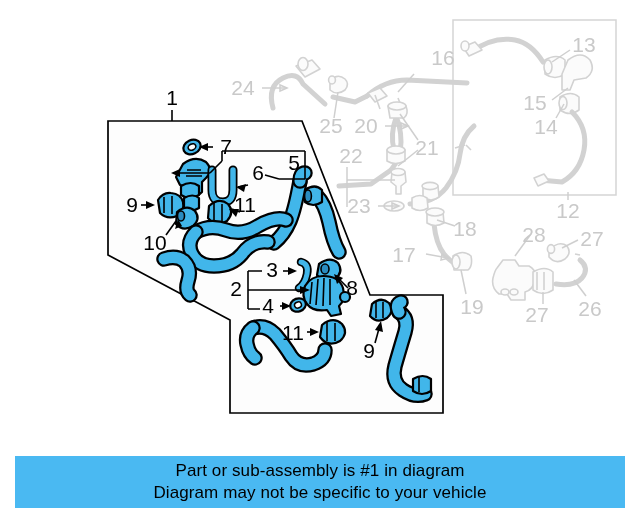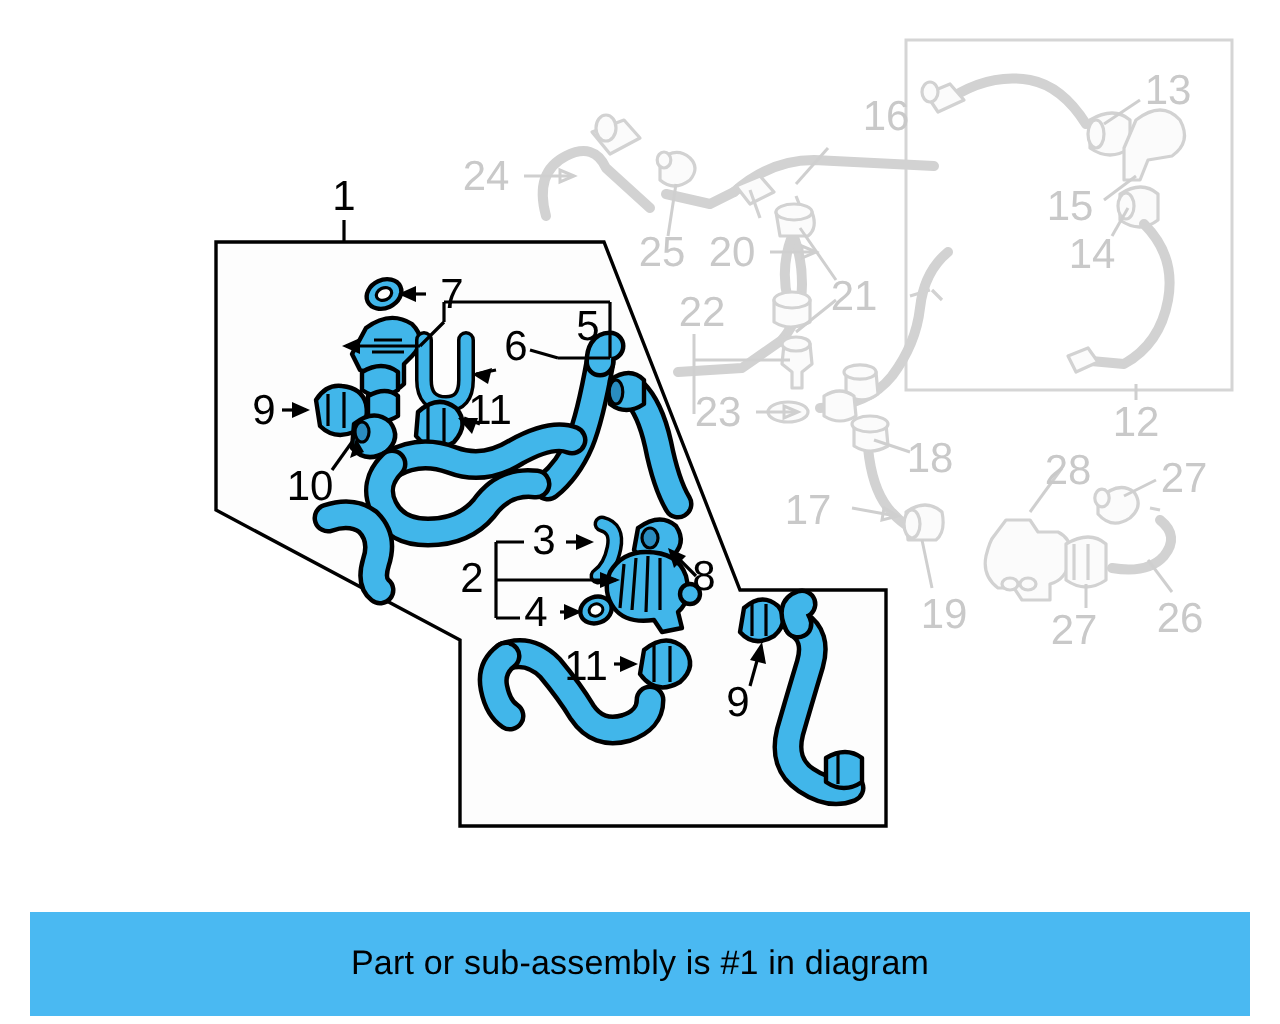--- a/index.html
+++ b/index.html
@@ -355,15 +355,16 @@
       <text class="lbl-g" x="331" y="133" text-anchor="middle">25</text>
       <text class="lbl-g" x="590" y="316" text-anchor="middle">26</text>
       <text class="lbl-g" x="592" y="246" text-anchor="middle">27</text>
       <text class="lbl-g" x="537" y="322" text-anchor="middle">27</text>
       <text class="lbl-g" x="534" y="242" text-anchor="middle">28</text>
     </g>
   </svg>
 
   <div class="banner">
     <span>Part or sub-assembly is #1 in diagram</span>
+    <span>Diagram may not be specific to your vehicle</span>
   </div>
 
 </div>
 
 </body></html>

